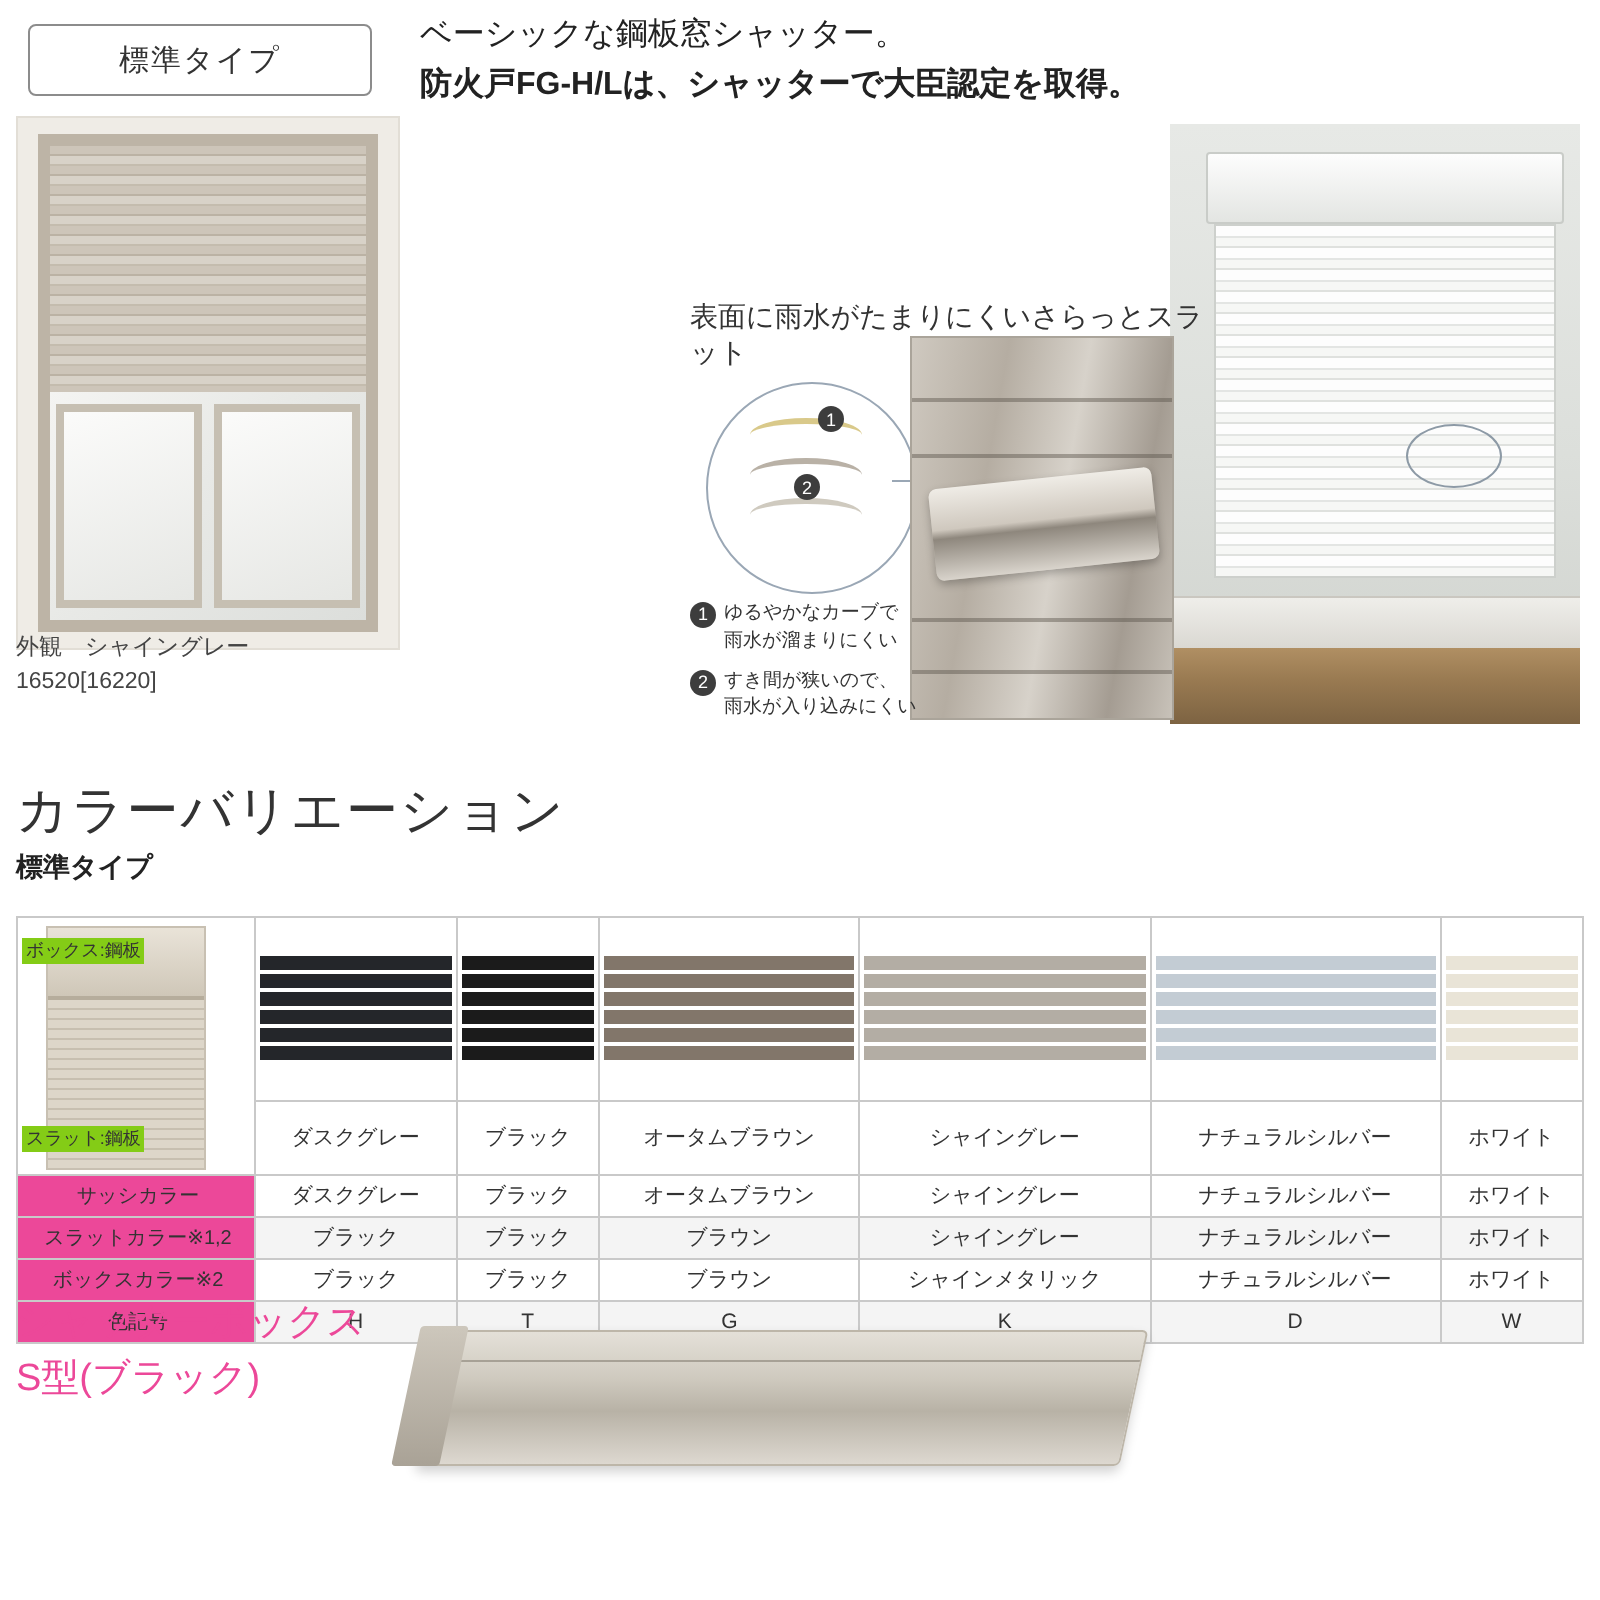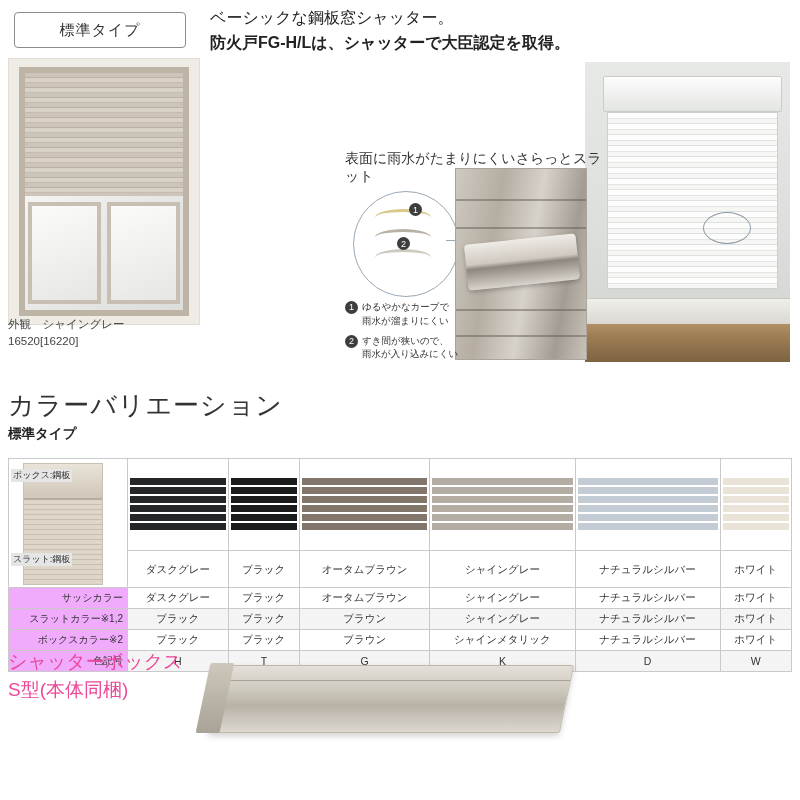--- a/index.html
+++ b/index.html
@@ -168,21 +168,21 @@
   }
 
   
   .table-wrap{position:absolute;left:8px;top:458px;width:784px;}
   table.colors{border-collapse:collapse;width:784px;font-size:10.5px;}
   table.colors td,table.colors th{
     border:1px solid #c9c9c9;padding:3px 4px;text-align:center;
     color:#333;font-weight:normal;
   }
   table.colors .rowhead{
-    width:108px;text-align:right;background:#f0abfc;font-size:10px;padding-left:6px;
+    width:108px;text-align:center;background:#ec4899;font-size:10px;padding-left:6px;
   }
   .swatch-cell{height:56px;padding:2px !important;}
   .swatch{
     width:100%;height:52px;
     background-size:100% 9px;
   }
   .sw-name{height:18px;line-height:18px;font-size:10.5px;}
   .alt{background:#f4f4f4;}
 
   
@@ -200,24 +200,24 @@
     border-bottom:2px solid #b6ad9c;
   }
   .pb-slats{
     position:absolute;left:0;top:36px;right:0;bottom:0;
     background:repeating-linear-gradient(
       to bottom,
       #ddd6c9 0px,#ddd6c9 4px,
       #c7bfb0 4px,#c7bfb0 5px);
   }
   .pb-lbl{
-    position:absolute;font-size:9px;color:#333;background:#e5e5e5;padding:0 2px;
+    position:absolute;font-size:9px;color:#333;background:#84cc16;padding:0 2px;
   }
   .pb-lbl.box{left:2px;top:10px;}
-  .pb-lbl.slat{left:2px;top:94px;}
+  .pb-lbl.slat{left:2px;top:104px;}
 
   
   .sb-title{
     position:absolute;left:8px;top:648px;width:190px;
     font-size:19px;line-height:1.45;color:#ec4899;
   }
   .sb-photo{
     position:absolute;left:205px;top:645px;width:380px;height:120px;
   }
   .sb-body{
@@ -389,20 +389,20 @@
         <td>K</td>
         <td>D</td>
         <td>W</td>
       </tr>
     </tbody>
       </table>
   </div>
 
   <div class="sb-title">
     <div>シャッターボックス</div>
-    <div>S型(本体同梱)</div>
+    <div>S型(ブラック)</div>
   </div>
   <div class="sb-photo">
     <div class="sb-body"></div>
     <div class="sb-cap"></div>
   </div>
 
 </div>
 
 </body></html>

